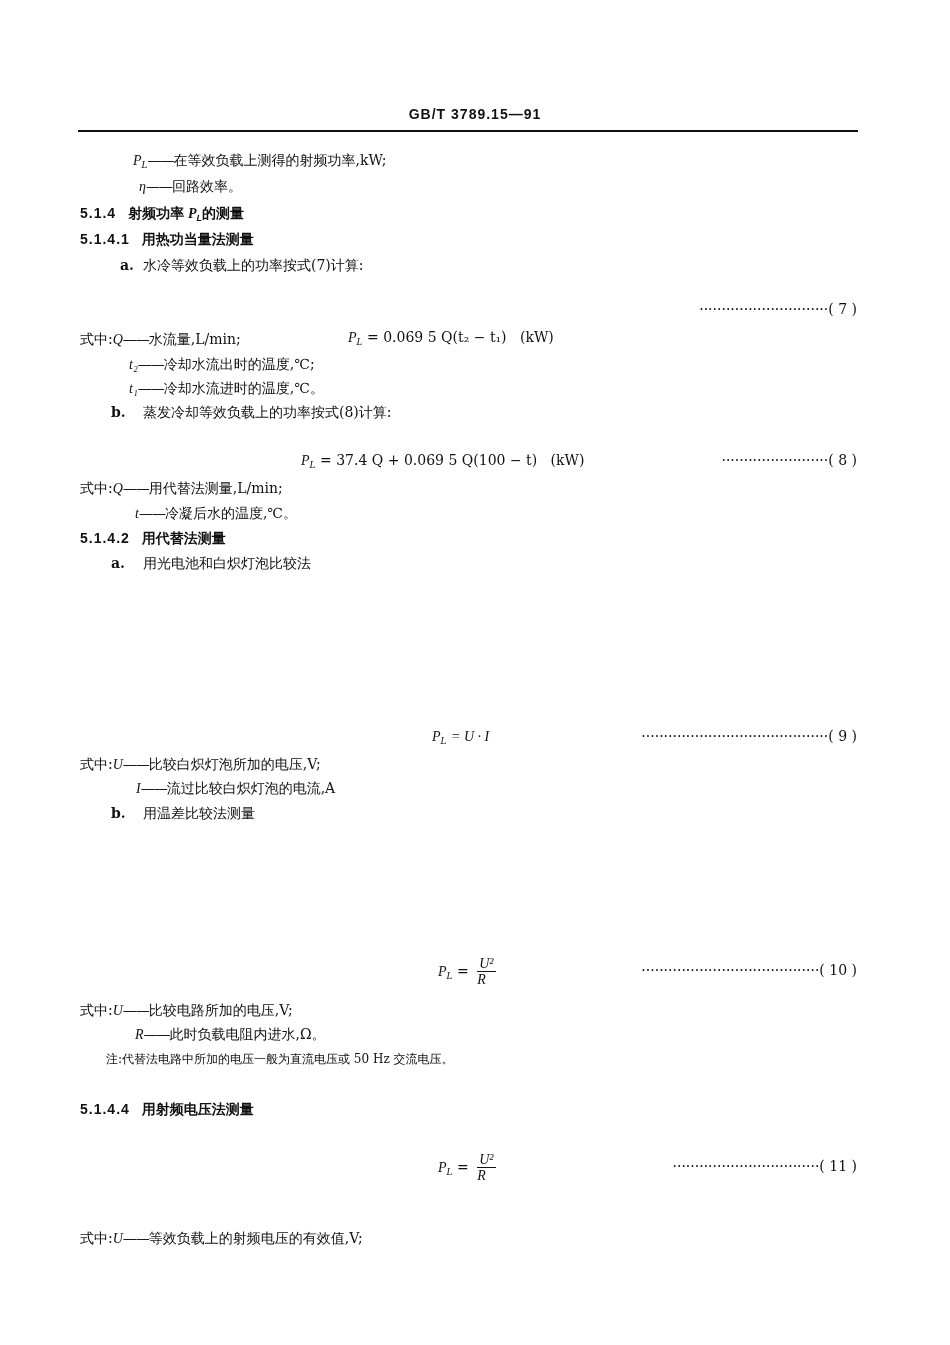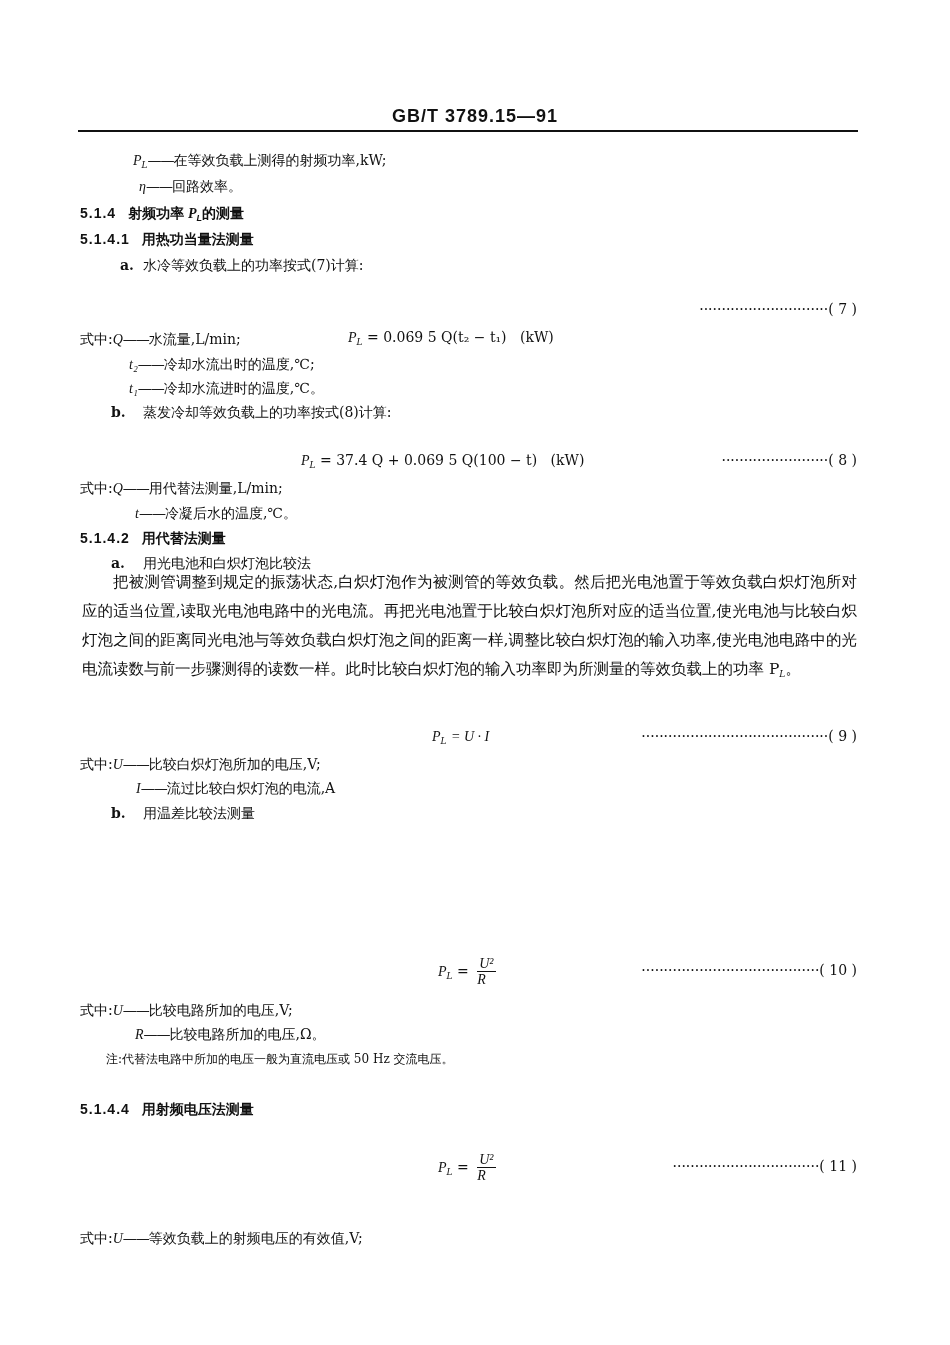--- a/index.html
+++ b/index.html
@@ -5,21 +5,21 @@
     html, body { margin: 0; padding: 0; background: #ffffff; }
     body {
       width: 950px; height: 1345px; position: relative; overflow: hidden;
       font-family: "DejaVu Serif", "Liberation Serif", serif;
       color: #111;
     }
     .page { position: absolute; left: 0; top: 0; width: 950px; height: 1345px; }
     .header {
       position: absolute; top: 106px; left: 0; width: 950px; text-align: center;
       font-family: "Liberation Sans", "DejaVu Sans", sans-serif; font-weight: bold;
-      font-size: 18px; letter-spacing: 1px;
+      font-size: 14px; letter-spacing: 1px;
     }
     .rule {
       position: absolute; top: 130px; left: 78px; width: 780px; height: 2px; background: #111;
     }
     .line {
       position: absolute; font-size: 14px; line-height: 20px; white-space: nowrap;
     }
     .bold { font-weight: bold; }
     .sec { font-family: "Liberation Sans", "DejaVu Sans", sans-serif; font-weight: bold; }
     .sec .num { display: inline-block; margin-right: 12px; letter-spacing: 1px; }
@@ -106,23 +106,20 @@
   <div class="line" style="top:503px;left:135px;">
     <span class="sym">t</span><span class="dash">——</span><span>冷凝后水的温度,℃。</span>
   </div>
 
   <div class="line sec" style="top:528px;left:80px;">
     <span class="num">5.1.4.2</span><span>用代替法测量</span>
   </div>
   <div class="line" style="top:553px;left:111px;">
     <span class="bold" style="display:inline-block;width:32px;">a.</span><span>用光电池和白炽灯泡比较法</span>
   </div>
-  <div class="para" style="top:568px;">
-    <span>把被测管调整到规定的振荡状态,白炽灯泡作为被测管的等效负载。然后把光电池置于等效负载白炽灯泡所对应的适当位置,读取光电池电路中的光电流。再把光电池置于比较白炽灯泡所对应的适当位置,使光电池与比较白炽灯泡之间的距离同光电池与等效负载白炽灯泡之间的距离一样,调整比较白炽灯泡的输入功率,使光电池电路中的光电流读数与前一步骤测得的读数一样。此时比较白炽灯泡的输入功率即为所测量的等效负载上的功率 P</span><span class="sub">L</span><span>。</span>
-  </div>
 
   <div class="eq" style="top:726px;left:432px;">
     <span class="sym">P</span><span class="sub">L</span>
     <span class="sym">= U · I</span>
   </div>
   <div class="eqnum" style="top:726px;">
     <span class="leader">··········································</span><span>( 9 )</span>
   </div>
 
   <div class="line" style="top:754px;left:80px;">
@@ -143,21 +140,21 @@
     </span>
   </div>
   <div class="eqnum" style="top:960px;">
     <span class="leader">········································</span><span>( 10 )</span>
   </div>
 
   <div class="line" style="top:1000px;left:80px;">
     <span>式中:</span><span class="sym">U</span><span class="dash">——</span><span>比较电路所加的电压,V;</span>
   </div>
   <div class="line" style="top:1024px;left:135px;">
-    <span class="sym">R</span><span class="dash">——</span><span>比较电路所加的电压,Ω。</span>
+    <span class="sym">R</span><span class="dash">——</span><span>此时负载电阻内进水,Ω。</span>
   </div>
   <div class="line note" style="top:1049px;left:106px;">注:代替法电路中所加的电压一般为直流电压或 50 Hz 交流电压。</div>
 
 
   <div class="line sec" style="top:1099px;left:80px;">
     <span class="num">5.1.4.4</span><span>用射频电压法测量</span>
   </div>
 
   <div class="eq" style="top:1152px;left:438px;">
     <span class="sym">P</span><span class="sub">L</span> =

